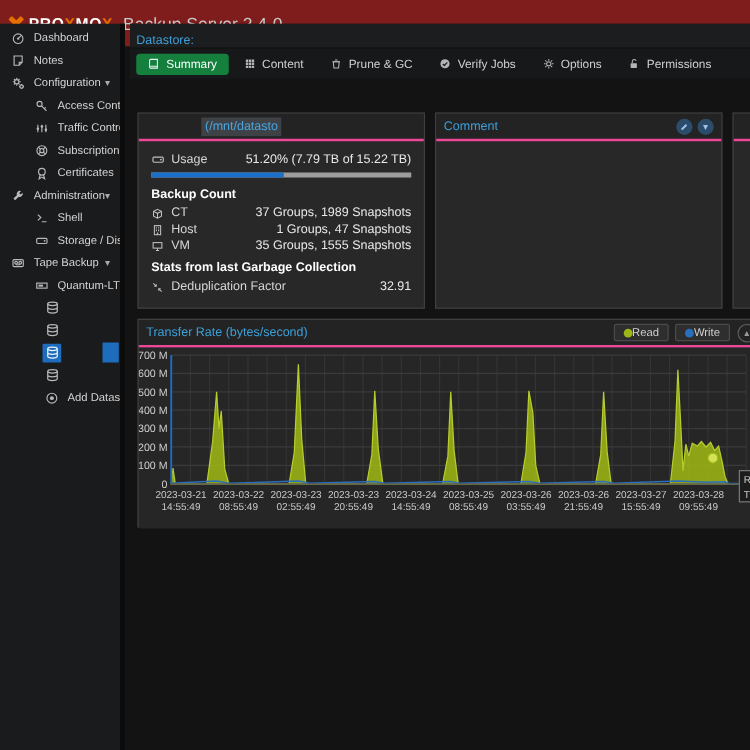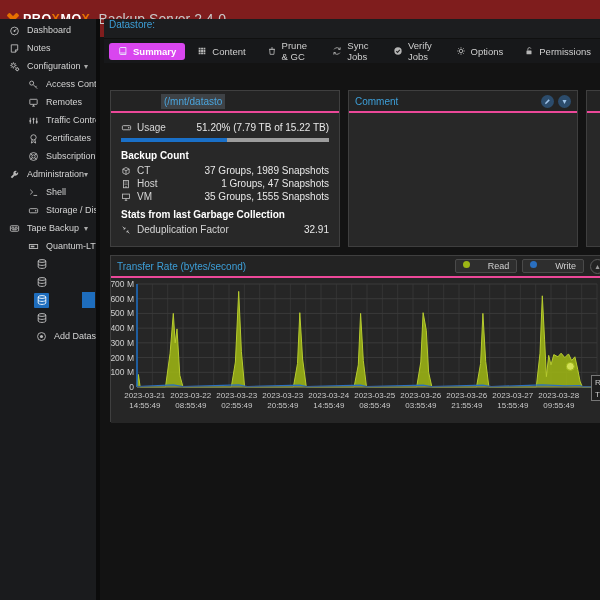--- a/index.html
+++ b/index.html
@@ -26,25 +26,25 @@
   .sb-item .sb-label{white-space:nowrap;overflow:hidden;font-size:9px;}
   .sb-item .sb-caret{position:absolute;right:8px;color:#aaa;font-size:8px;}
   .sb-item.ind0{padding-left:7px;}
   .sb-item.ind1{padding-left:26px;}
   .sb-item.ind2{padding-left:34px;}
   .sb-item.selected .sb-icon{background:#1e6dbd;color:#eaf3fb;border-radius:1px;}
   .sb-item.selected .sb-right-block{position:absolute;right:1px;top:1px;bottom:1px;width:13px;background:#1e6dbd;}
   
   #content{position:absolute;left:104px;top:19px;right:0;bottom:0;overflow:hidden;background:#131313;}
   #ds-header{height:19px;background:#1c1d1f;border-bottom:1px solid #101010;
-             display:flex;align-items:flex-start;padding-left:5px;color:#3d9fd8;font-size:10px;}
+             display:flex;align-items:flex-end;padding-left:5px;color:#3d9fd8;font-size:10px;}
   #tabbar{height:24px;background:#17181a;display:flex;align-items:center;gap:3px;padding-left:5px;}
   .tab{display:flex;align-items:center;gap:5px;padding:3px 9px;border-radius:3px;color:#cfcfcf;font-size:9.5px;cursor:pointer;}
   .tab .t-icon{display:flex;align-items:center;color:#b5b5b5;}
-  .tab.active{background:#d946ef;color:#fff;font-weight:bold;}
+  .tab.active{background:#15803d;color:#fff;}
   .tab.active .t-icon{color:#eaf3fb;}
   #body{padding:27px 0 0 6px;}
   
   .panel{background:#282828;border:1px solid #3f3f3f;box-sizing:border-box;}
   .panel-hd{height:20px;background:#232323;border-bottom:2px solid #ec4899;display:flex;
             align-items:center;padding:0 6px;color:#3d9fd8;font-size:10px;}
   #row1{display:flex;gap:8px;height:157px;width:520px;}
   #usage-panel{width:230px;flex:0 0 230px;}
   #comment-panel{width:230px;flex:0 0 230px;}
   #clipped-panel{width:40px;flex:0 0 40px;}
@@ -59,21 +59,21 @@
   .pb-fill{height:100%;background:#1a70c8;}
   .u-section{font-weight:bold;color:#fff;margin:6px 0 3px 0;}
   
   .hd-tools{margin-left:auto;display:flex;gap:4px;}
   .round-btn{width:13px;height:13px;border-radius:50%;background:#2c4c6c;color:#9fc3e8;
              display:flex;align-items:center;justify-content:center;font-size:8px;cursor:pointer;}
   
   #chart-panel{position:relative;margin-top:8px;width:502px;height:167px;}
   #chart-panel .panel-hd{justify-content:flex-start;}
   #legend{margin-left:auto;display:flex;gap:5px;align-items:center;}
-  .lg-box{display:flex;align-items:flex-start;gap:18px;border:1px solid #4a4a4a;background:#2e2e2e;
+  .lg-box{display:flex;align-items:center;gap:0;border:1px solid #4a4a4a;background:#2e2e2e;
           border-radius:2px;padding:1px 7px;color:#d0d0d0;font-size:9px;cursor:pointer;}
   .lg-dot{width:7px;height:7px;border-radius:50%;}
   .hd-circle{width:13px;height:13px;border-radius:50%;border:1px solid #5a5a5a;color:#9a9a9a;
              display:flex;align-items:center;justify-content:center;font-size:8px;margin-left:6px;cursor:pointer;}
   #chart-wrap{position:relative;}
   #tooltip{position:absolute;right:-4px;bottom:24px;width:24px;height:26px;overflow:hidden;
            background:#1d1d1d;border:1px solid #777;color:#ccc;font-size:8px;line-height:12px;
            padding:1px 3px;box-sizing:border-box;}
 </style>
 </head>
@@ -129,55 +129,46 @@
           <svg viewBox="0 0 12 12" width="11" height="11" stroke-width="1" fill="none">
             <circle cx="4" cy="4.5" r="2.2" fill="none" stroke="currentColor"></circle>
             <path d="M5.6 6.1L10 10.5M8.2 8.7l1.2-1.2" stroke="currentColor"></path>
           </svg>
         </span>
         <span class="sb-label">Access Control</span>
       </div>
       <div class="sb-item ind1">
         <span class="sb-icon">
           <svg viewBox="0 0 12 12" width="11" height="11" stroke-width="1" fill="none">
-            <rect x="2" y="2.5" width="8" height="5.5" rx="0.5" fill="none" stroke="currentColor"></rect>
-            <path d="M4.5 10h3M6 8v2" stroke="currentColor"></path>
-          </svg>
-        </span>
-        <span class="sb-label">Remotes</span>
-      </div>
-      <div class="sb-item ind1">
-        <span class="sb-icon">
-          <svg viewBox="0 0 12 12" width="11" height="11" stroke-width="1" fill="none">
             <path d="M2.5 9.5V3M6 9.5V3M9.5 9.5V3" stroke="currentColor"></path>
             <circle cx="2.5" cy="6.5" r="1.1" fill="currentColor"></circle>
             <circle cx="6" cy="4.5" r="1.1" fill="currentColor"></circle>
             <circle cx="9.5" cy="7.5" r="1.1" fill="currentColor"></circle>
           </svg>
         </span>
         <span class="sb-label">Traffic Control</span>
       </div>
       <div class="sb-item ind1">
         <span class="sb-icon">
           <svg viewBox="0 0 12 12" width="11" height="11" stroke-width="1" fill="none">
-            <circle cx="6" cy="4.8" r="2.9" fill="none" stroke="currentColor"></circle>
-            <path d="M4.6 7.2L3.6 11l2.4-1.5L8.4 11l-1-3.8" fill="none" stroke="currentColor"></path>
-          </svg>
-        </span>
-        <span class="sb-label">Certificates</span>
-      </div>
-      <div class="sb-item ind1">
-        <span class="sb-icon">
-          <svg viewBox="0 0 12 12" width="11" height="11" stroke-width="1" fill="none">
             <circle cx="6" cy="6" r="4.3" fill="none" stroke="currentColor"></circle>
             <circle cx="6" cy="6" r="1.8" fill="none" stroke="currentColor"></circle>
             <path d="M3 3l1.7 1.7M9 3L7.3 4.7M3 9l1.7-1.7M9 9L7.3 7.3" stroke="currentColor"></path>
           </svg>
         </span>
         <span class="sb-label">Subscription</span>
+      </div>
+      <div class="sb-item ind1">
+        <span class="sb-icon">
+          <svg viewBox="0 0 12 12" width="11" height="11" stroke-width="1" fill="none">
+            <circle cx="6" cy="4.8" r="2.9" fill="none" stroke="currentColor"></circle>
+            <path d="M4.6 7.2L3.6 11l2.4-1.5L8.4 11l-1-3.8" fill="none" stroke="currentColor"></path>
+          </svg>
+        </span>
+        <span class="sb-label">Certificates</span>
       </div>
       <div class="sb-item ind0">
         <span class="sb-icon">
           <svg viewBox="0 0 12 12" width="11" height="11" stroke-width="1" fill="none">
             <path d="M7.6 1.8a2.9 2.9 0 00-2.7 3.9L1.9 8.6 3.4 10l2.9-2.9a2.9 2.9 0 003.6-3.7L8.2 5.1 6.9 3.8l1.7-1.7a2.9 2.9 0 00-1-.3z" fill="currentColor"></path>
           </svg>
         </span>
         <span class="sb-label">Administration</span>
         <span class="sb-caret">▾</span>
       </div>
@@ -287,29 +278,20 @@
           <span>Content</span>
         </div>
         <div class="tab">
           <span class="t-icon">
             <svg viewBox="0 0 12 12" width="10" height="10" stroke-width="1" fill="none">
               <path d="M3.2 4h5.6l-.5 6H3.7z" fill="none" stroke="currentColor"></path>
               <path d="M2.4 4h7.2M4.8 2.4h2.4" stroke="currentColor"></path>
             </svg>
           </span>
           <span>Prune &amp; GC</span>
-        </div>
-        <div class="tab">
-          <span class="t-icon">
-            <svg viewBox="0 0 12 12" width="10" height="10" stroke-width="1" fill="none">
-              <path d="M9.6 4.8a3.8 3.8 0 00-7-.8M2.4 7.2a3.8 3.8 0 007 .8" fill="none" stroke="currentColor"></path>
-              <path d="M9.8 1.6v2.4H7.4M2.2 10.4V8H4.6" fill="none" stroke="currentColor"></path>
-            </svg>
-          </span>
-          <span>Sync Jobs</span>
         </div>
         <div class="tab">
           <span class="t-icon">
             <svg viewBox="0 0 12 12" width="10" height="10" stroke-width="1" fill="none">
               <circle cx="6" cy="6" r="4.4" fill="currentColor"></circle>
               <path d="M3.9 6.2l1.5 1.5 2.8-3" stroke="#222" stroke-width="1.3" fill="none"></path>
             </svg>
           </span>
           <span>Verify Jobs</span>
         </div>

